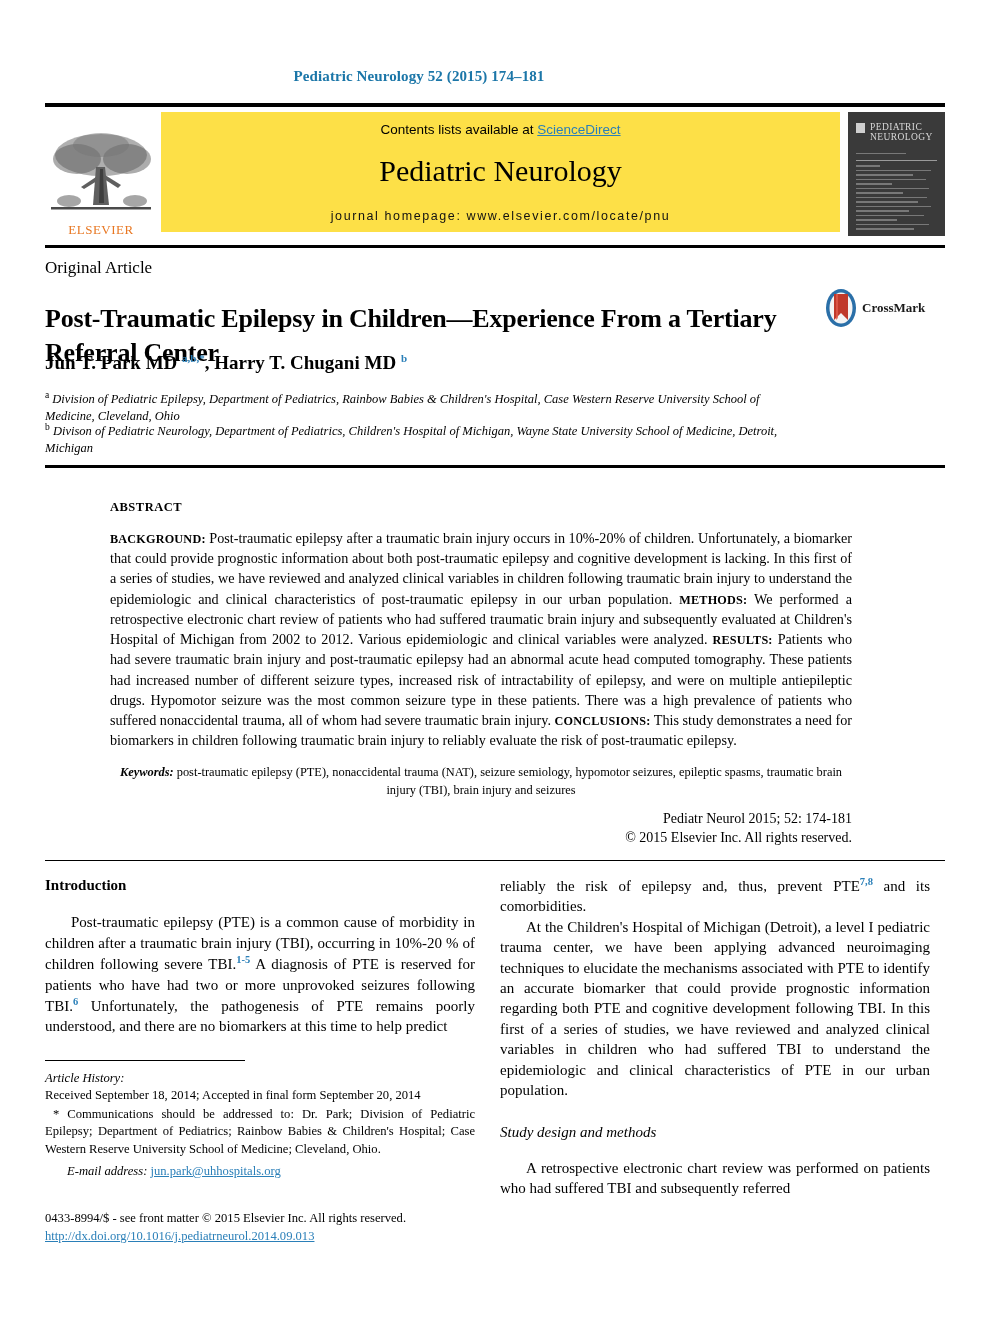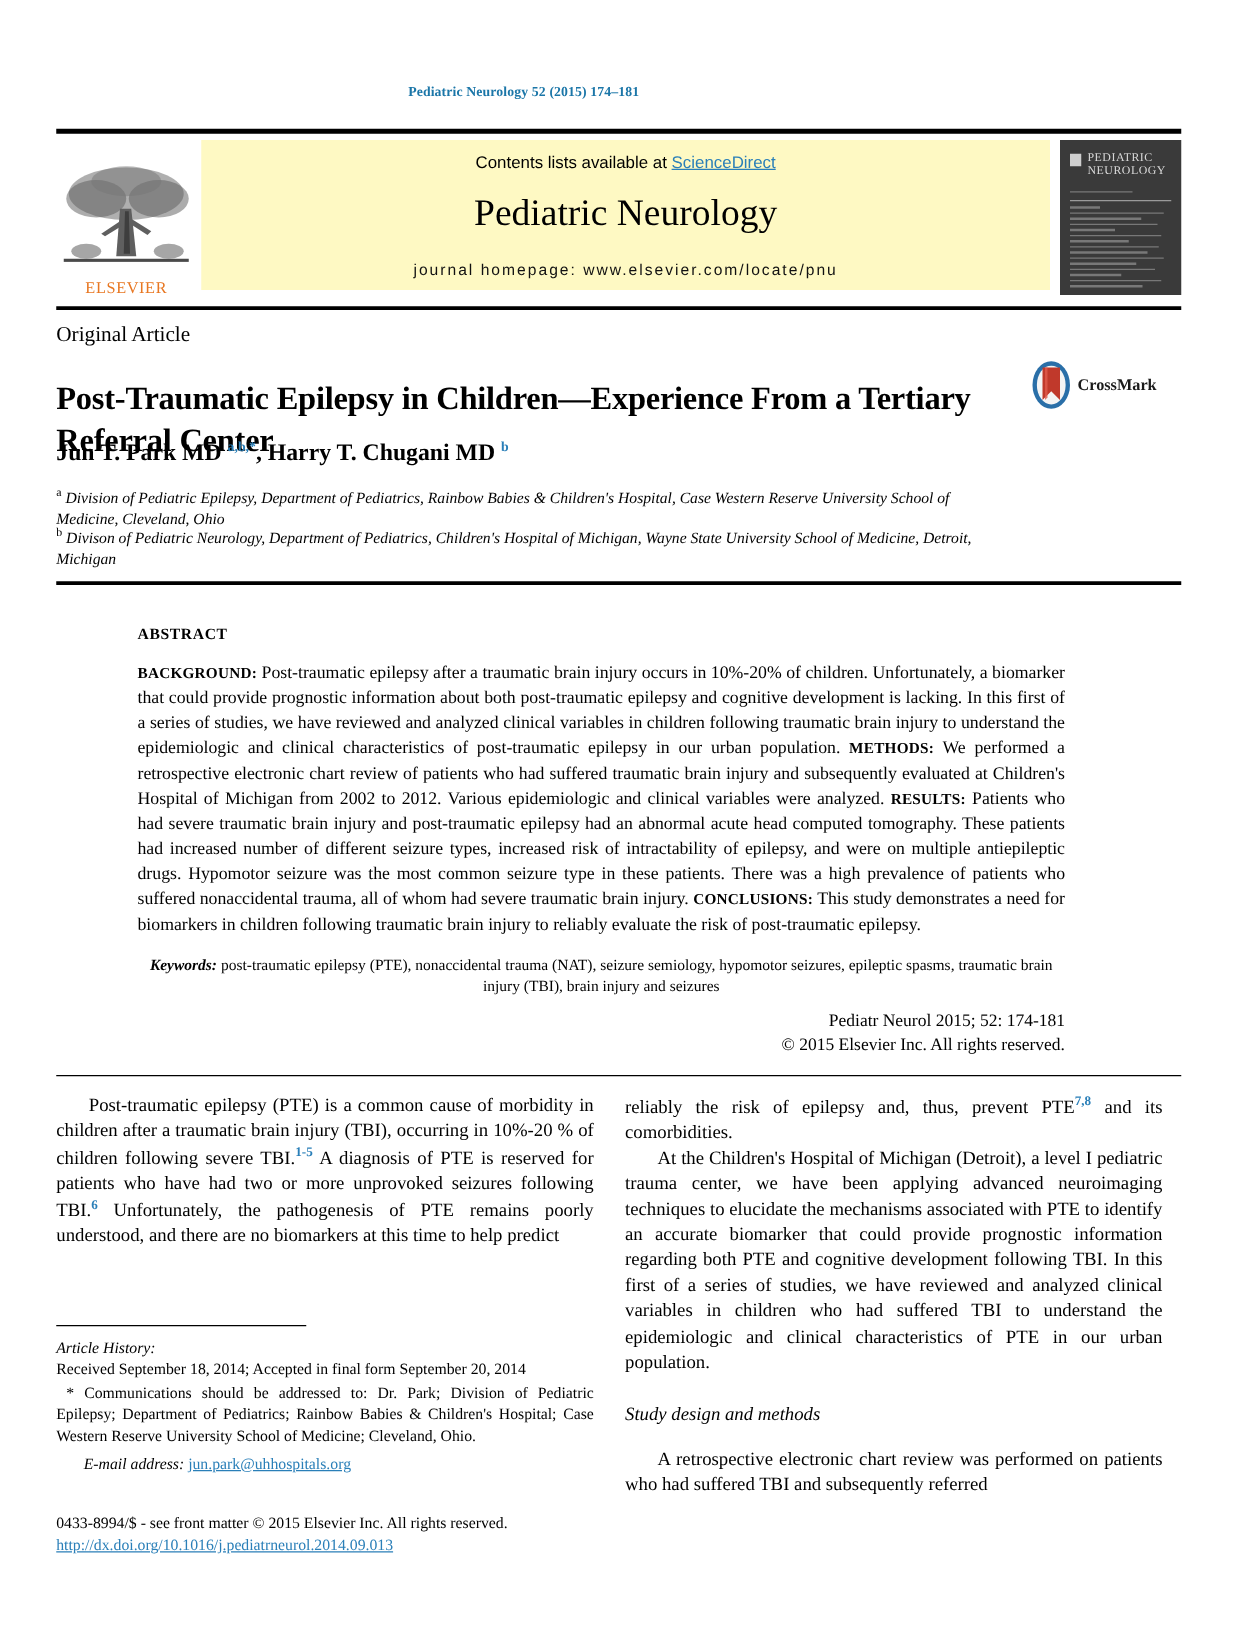--- a/index.html
+++ b/index.html
@@ -22,21 +22,21 @@
     padding: 0;
   }
 
   
   .running-head {
     position: absolute;
     top: 68px;
     left: 0;
     width: 838px;
     text-align: center;
-    font-size: 11px;
+    font-size: 15px;
     font-weight: bold;
     color: #1b76a8;
     letter-spacing: 0.1px;
   }
 
   
   .masthead {
     position: absolute;
     top: 103px;
     left: 45px;
@@ -70,21 +70,21 @@
   .elsevier-word {
     font-family: "Liberation Serif", serif;
     font-size: 13px;
     letter-spacing: 0.5px;
     color: #e87722;
     line-height: 1;
     margin-top: 1px;
   }
   .banner {
     flex: 1 1 auto;
-    background: #fef9c3;
+    background: #fde047;
     height: 120px;
     margin-left: 4px;
     margin-right: 8px;
     position: relative;
     display: flex;
     flex-direction: column;
     align-items: center;
     justify-content: space-between;
     padding: 10px 0 9px 0;
     box-sizing: border-box;
@@ -429,20 +429,21 @@
     <div class="keywords">
       <span class="kw-label">Keywords:</span><span> post-traumatic epilepsy (PTE), nonaccidental trauma (NAT), seizure semiology, hypomotor seizures, epileptic spasms, traumatic brain injury (TBI), brain injury and seizures</span>
     </div>
     <div class="cite-line">Pediatr Neurol 2015; 52: 174-181</div>
     <div class="copy-line">© 2015 Elsevier Inc. All rights reserved.</div>
   </div>
 
   <div class="rule-thin" style="top:860px;"></div>
 
   <div class="col" id="col-left">
+    <div class="sec-head">Introduction</div>
     <p class="para"><span>Post-traumatic epilepsy (PTE) is a common cause of morbidity in children after a traumatic brain injury (TBI), occurring in 10%-20 % of children following severe TBI.</span><sup class="ref">1-5</sup><span> A diagnosis of PTE is reserved for patients who have had two or more unprovoked seizures following TBI.</span><sup class="ref">6</sup><span> Unfortunately, the pathogenesis of PTE remains poorly understood, and there are no biomarkers at this time to help predict</span></p>
   </div>
 
   <div class="col" id="col-right">
     <p class="para" style="text-indent:0"><span>reliably the risk of epilepsy and, thus, prevent PTE</span><sup class="ref">7,8</sup><span> and its comorbidities.</span></p>
     <p class="para">At the Children's Hospital of Michigan (Detroit), a level I pediatric trauma center, we have been applying advanced neuroimaging techniques to elucidate the mechanisms associated with PTE to identify an accurate biomarker that could provide prognostic information regarding both PTE and cognitive development following TBI. In this first of a series of studies, we have reviewed and analyzed clinical variables in children who had suffered TBI to understand the epidemiologic and clinical characteristics of PTE in our urban population.</p>
     <div class="sec-head-italic">Study design and methods</div>
     <p class="para">A retrospective electronic chart review was performed on patients who had suffered TBI and subsequently referred</p>
   </div>
 

